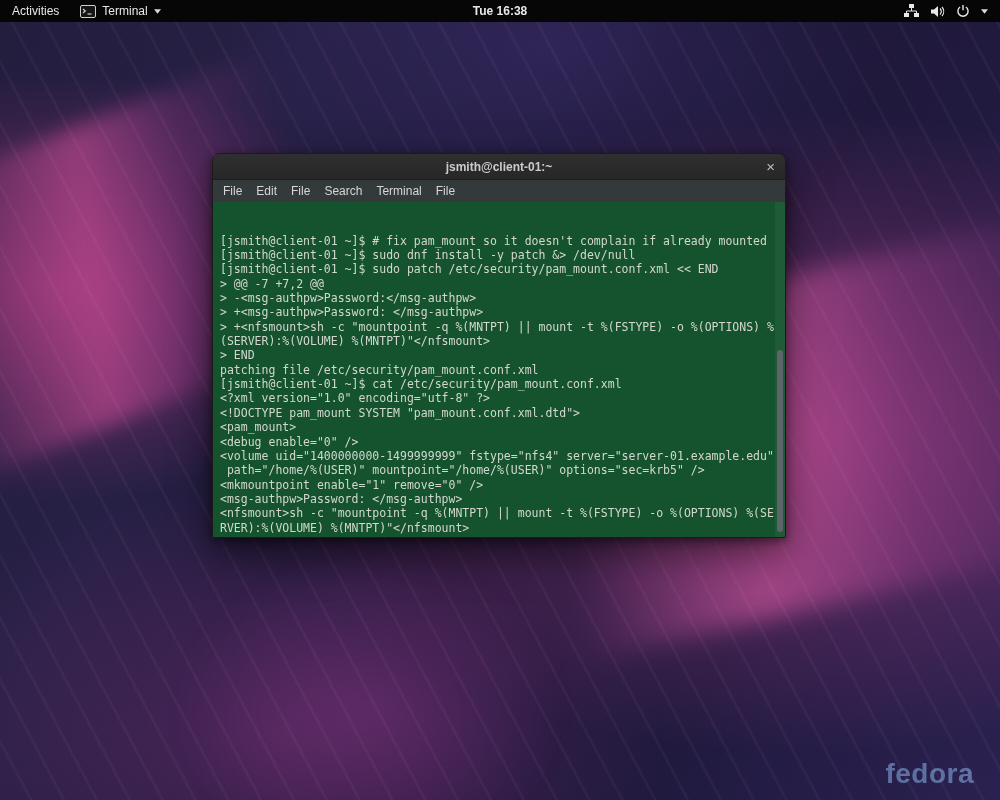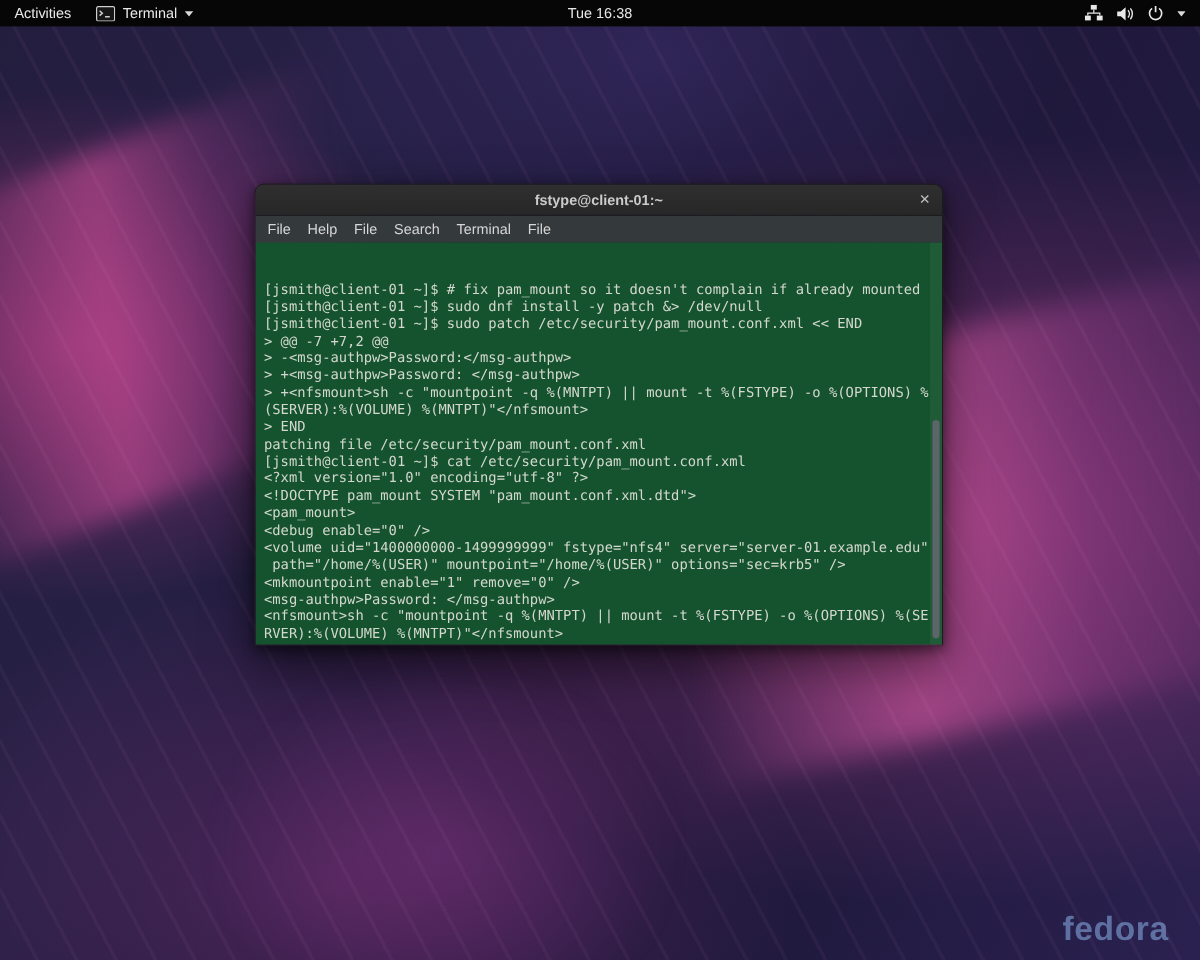--- a/index.html
+++ b/index.html
@@ -39,21 +39,21 @@
 
   
   .topbar {
     position: absolute; top: 0; left: 0; right: 0; height: 22px; z-index: 6;
     background: #060606; color: #e8e8e8; font-size: 12px;
     display: flex; align-items: center;
   }
   .activities { padding: 0 12px; height: 100%; display: flex; align-items: center; cursor: default; }
   .appmenu { display: flex; align-items: center; gap: 6px; padding: 0 9px; height: 100%; }
   .appmenu svg { display: block; }
-  .clock { position: absolute; left: 50%; transform: translateX(-50%); font-weight: 400; }
+  .clock { position: absolute; left: 50%; transform: translateX(-50%); font-weight: 700; }
   .topbar-right { margin-left: auto; display: flex; align-items: center; gap: 11px; padding: 0 12px; height: 100%; }
   .topbar-right svg { display: block; }
 
   
   .window {
     position: absolute; left: 212px; top: 153px; width: 574px; height: 385px; z-index: 3;
     border-radius: 8px 8px 0 0; overflow: hidden;
     box-shadow: 0 16px 40px rgba(0,0,0,0.55), 0 3px 10px rgba(0,0,0,0.45);
     border: 1px solid #1b1b1b; box-sizing: border-box;
   }
@@ -143,26 +143,26 @@
       <span>
         <svg width="7" height="5" viewBox="0 0 8 5">
             <path d="M0 0h8L4 5z" fill="#d8d8d8"></path>
           </svg>
       </span>
     </div>
   </div>
 
   <div class="window">
     <div class="titlebar">
-      <span>fstype@client-01:~</span>
+      <span>jsmith@client-01:~</span>
       <span class="close-btn">×</span>
     </div>
     <div class="menubar">
         <span class="menu-item">File</span>
-        <span class="menu-item">Help</span>
+        <span class="menu-item">Edit</span>
         <span class="menu-item">File</span>
         <span class="menu-item">Search</span>
         <span class="menu-item">Terminal</span>
         <span class="menu-item">File</span>
       </div>
     <div class="term-body">
       <div><div class="line">[jsmith@client-01 ~]$ # fix pam_mount so it doesn't complain if already mounted</div><div class="line">[jsmith@client-01 ~]$ sudo dnf install -y patch &amp;&gt; /dev/null</div><div class="line">[jsmith@client-01 ~]$ sudo patch /etc/security/pam_mount.conf.xml &lt;&lt; END</div><div class="line">&gt; @@ -7 +7,2 @@</div><div class="line">&gt; -&lt;msg-authpw&gt;Password:&lt;/msg-authpw&gt;</div><div class="line">&gt; +&lt;msg-authpw&gt;Password: &lt;/msg-authpw&gt;</div><div class="line">&gt; +&lt;nfsmount&gt;sh -c "mountpoint -q %(MNTPT) || mount -t %(FSTYPE) -o %(OPTIONS) %</div><div class="line">(SERVER):%(VOLUME) %(MNTPT)"&lt;/nfsmount&gt;</div><div class="line">&gt; END</div><div class="line">patching file /etc/security/pam_mount.conf.xml</div><div class="line">[jsmith@client-01 ~]$ cat /etc/security/pam_mount.conf.xml</div><div class="line">&lt;?xml version="1.0" encoding="utf-8" ?&gt;</div><div class="line">&lt;!DOCTYPE pam_mount SYSTEM "pam_mount.conf.xml.dtd"&gt;</div><div class="line">&lt;pam_mount&gt;</div><div class="line">&lt;debug enable="0" /&gt;</div><div class="line">&lt;volume uid="1400000000-1499999999" fstype="nfs4" server="server-01.example.edu"</div><div class="line"> path="/home/%(USER)" mountpoint="/home/%(USER)" options="sec=krb5" /&gt;</div><div class="line">&lt;mkmountpoint enable="1" remove="0" /&gt;</div><div class="line">&lt;msg-authpw&gt;Password: &lt;/msg-authpw&gt;</div><div class="line">&lt;nfsmount&gt;sh -c "mountpoint -q %(MNTPT) || mount -t %(FSTYPE) -o %(OPTIONS) %(SE</div><div class="line">RVER):%(VOLUME) %(MNTPT)"&lt;/nfsmount&gt;</div><div class="line">&lt;/pam_mount&gt;</div></div>
       
       <div class="scrollbar">
         <div class="thumb"></div>

